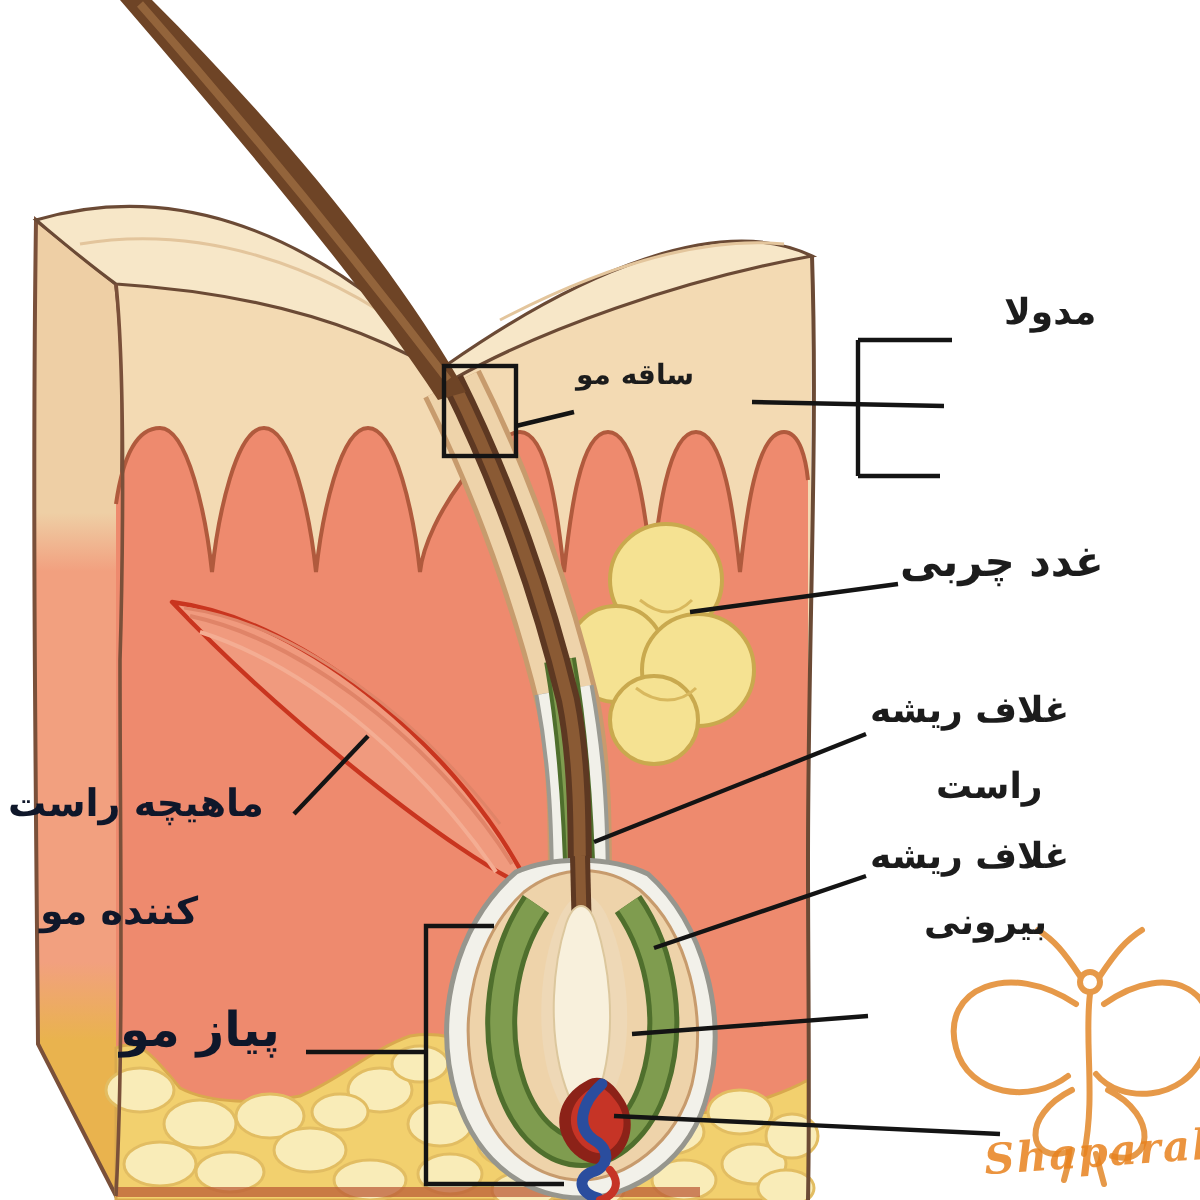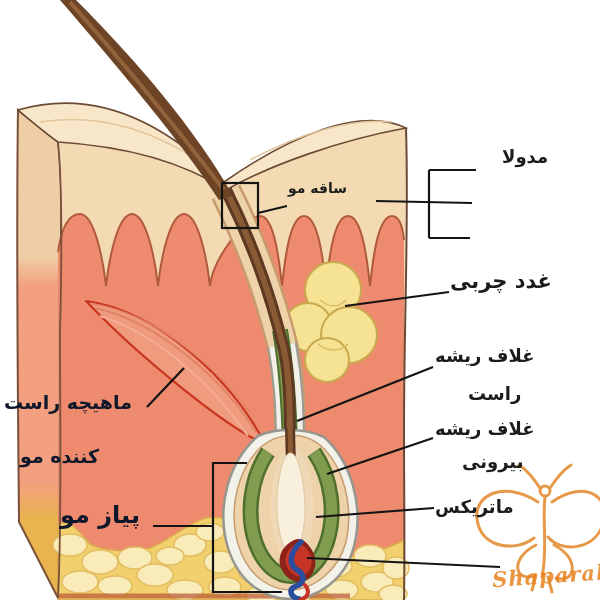--- a/index.html
+++ b/index.html
@@ -172,21 +172,20 @@
 <div class="lbl" style="left:288px;top:181px;font-size:14px;" dir="rtl">ساقه مو</div>
 
 <div class="lbl" style="left:450px;top:270px;font-size:21px;" dir="rtl">غدد چربی</div>
 
 <div class="lbl" style="left:435px;top:346px;" dir="rtl">غلاف ریشه</div>
 <div class="lbl" style="left:468px;top:384px;" dir="rtl">راست</div>
 
 <div class="lbl" style="left:435px;top:419px;" dir="rtl">غلاف ریشه</div>
 <div class="lbl" style="left:462px;top:452px;" dir="rtl">بیرونی</div>
 
-<div class="lbl" style="left:435px;top:497px;" dir="rtl">ماتریکس</div>
 
 
 <div class="lbl dark" style="left:4px;top:392px;" dir="rtl">ماهیچه راست</div>
 <div class="lbl dark" style="left:20px;top:426px;margin-top:20px;" dir="rtl">کننده مو</div>
 
 <div class="lbl dark" style="left:60px;top:502px;font-size:24px;" dir="rtl">پیاز مو</div>
 
 <div class="wm-text">Shaparak</div>
 
 </div>

